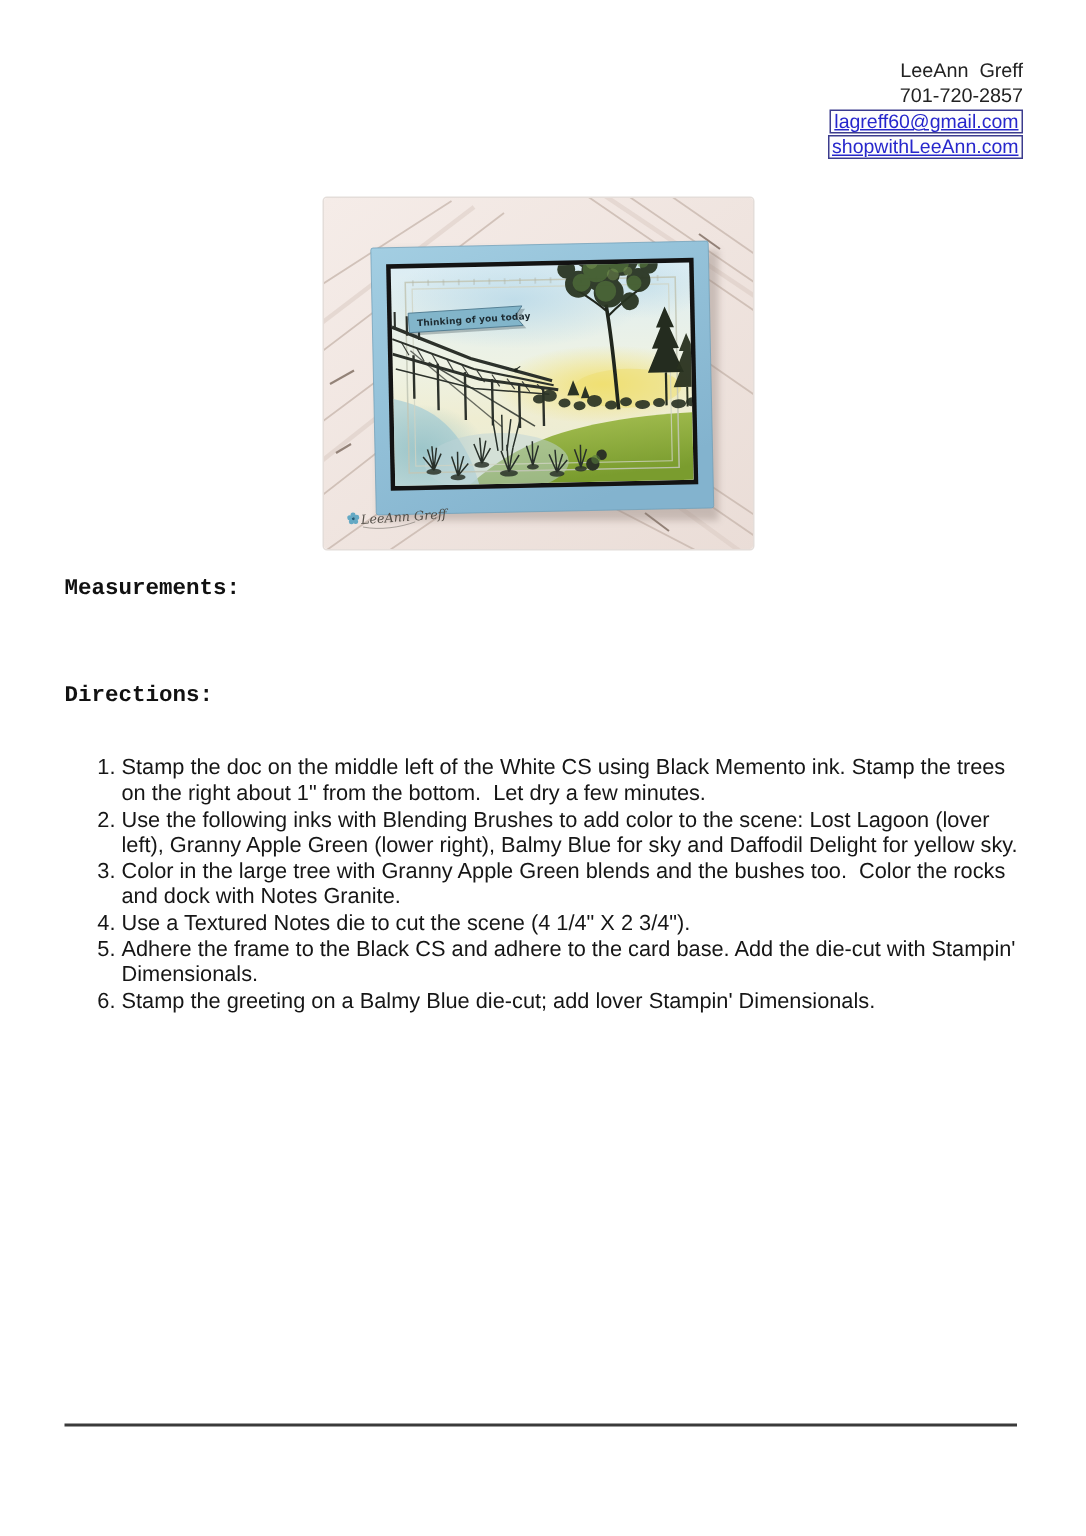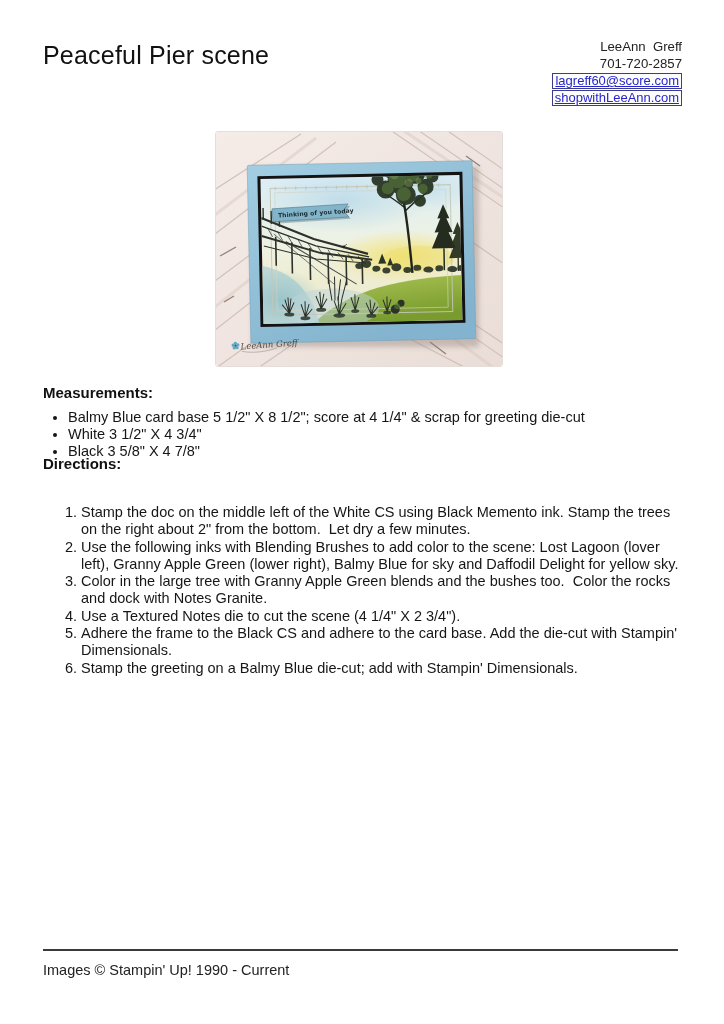--- a/index.html
+++ b/index.html
@@ -20,21 +20,21 @@
   .linkbox {
     display:inline-block; border:1px solid #3c3c8e; padding:0 2px;
     margin-top:1px; line-height:14px; background:#fdfdfd;
   }
   .linkbox a { color:#2626cc; text-decoration:underline; font-size:13px; cursor:pointer; }
   .photo-wrap {
     position:absolute; left:215px; top:131px; width:288px; height:236px;
     border-radius:3px; overflow:hidden; border:1px solid #e4ddd9;
   }
   .section-heading {
-    position:absolute; left:43px; font-size:15px; font-weight:700; color:#111;
+    position:absolute; left:43px; font-size:15px; font-weight:700; color:#111;font-family:Liberation Mono, monospace;
   }
   .bullets {
     position:absolute; left:43px; top:409px; width:645px;
     list-style:disc; padding-left:25px;
     font-size:14.5px; line-height:16.8px; color:#161616;
   }
   .bullets li { white-space:pre-wrap; }
   .steps {
     position:absolute; left:43px; top:504px; width:645px;
     padding-left:38px; font-size:14.5px; line-height:17.3px; color:#161616;
@@ -46,27 +46,26 @@
   }
   .footer-text {
     position:absolute; left:43px; top:962px; font-size:14.5px; color:#222;
   }
 </style>
 </head>
 <body>
 
 <div class="page">
 
-  <div class="page-title">Peaceful Pier scene</div>
 
   <div class="contact">
     <div class="line">LeeAnn  Greff</div>
     <div class="line">701-720-2857</div>
     <div>
-      <span class="linkbox"><a>lagreff60@score.com</a></span>
+      <span class="linkbox"><a>lagreff60@gmail.com</a></span>
     </div>
     <div>
       <span class="linkbox"><a>shopwithLeeAnn.com</a></span>
     </div>
   </div>
 
   <div class="photo-wrap">
     <svg width="288" height="236" viewBox="0 0 288 236" xmlns="http://www.w3.org/2000/svg">
       <defs>
         <linearGradient id="woodg" x1="0" y1="0" x2="1" y2="1">
@@ -271,32 +270,26 @@
             <circle cx="0.7" cy="7.3" r="1.7"></circle>
         </g>
         <circle cx="3" cy="8" r="1" fill="#1d5a78"></circle>
         <text x="8" y="12" font-family="DejaVu Serif, serif" font-style="italic" font-size="8.5" fill="#45413a" opacity="0.9">LeeAnn Greff</text>
         <path d="M9 14 C20 17 34 16 44 13" stroke="#45413a" stroke-width="0.5" fill="none" opacity="0.55"></path>
       </g>
     </svg>
   </div>
 
   <div class="section-heading" style="top:384px">Measurements:</div>
-  <ul class="bullets">
-    <li>Balmy Blue card base 5 1/2" X 8 1/2"; score at 4 1/4" &amp; scrap for greeting die-cut</li>
-    <li>White 3 1/2" X 4 3/4"</li>
-    <li>Black 3 5/8" X 4 7/8"</li>
-  </ul>
 
   <div class="section-heading" style="top:455px">Directions:</div>
   <ol class="steps">
-    <li>Stamp the doc on the middle left of the White CS using Black Memento ink. Stamp the trees on the right about 2" from the bottom.  Let dry a few minutes.</li>
+    <li>Stamp the doc on the middle left of the White CS using Black Memento ink. Stamp the trees on the right about 1" from the bottom.  Let dry a few minutes.</li>
     <li>Use the following inks with Blending Brushes to add color to the scene: Lost Lagoon (lover left), Granny Apple Green (lower right), Balmy Blue for sky and Daffodil Delight for yellow sky.</li>
     <li>Color in the large tree with Granny Apple Green blends and the bushes too.  Color the rocks and dock with Notes Granite.</li>
     <li>Use a Textured Notes die to cut the scene (4 1/4" X 2 3/4").</li>
     <li>Adhere the frame to the Black CS and adhere to the card base. Add the die-cut with Stampin' Dimensionals.</li>
-    <li>Stamp the greeting on a Balmy Blue die-cut; add with Stampin' Dimensionals.</li>
+    <li>Stamp the greeting on a Balmy Blue die-cut; add lover Stampin' Dimensionals.</li>
   </ol>
 
   <div class="footer-rule"></div>
-  <div class="footer-text">Images © Stampin' Up! 1990 - Current</div>
 
 </div>
 
 </body></html>

